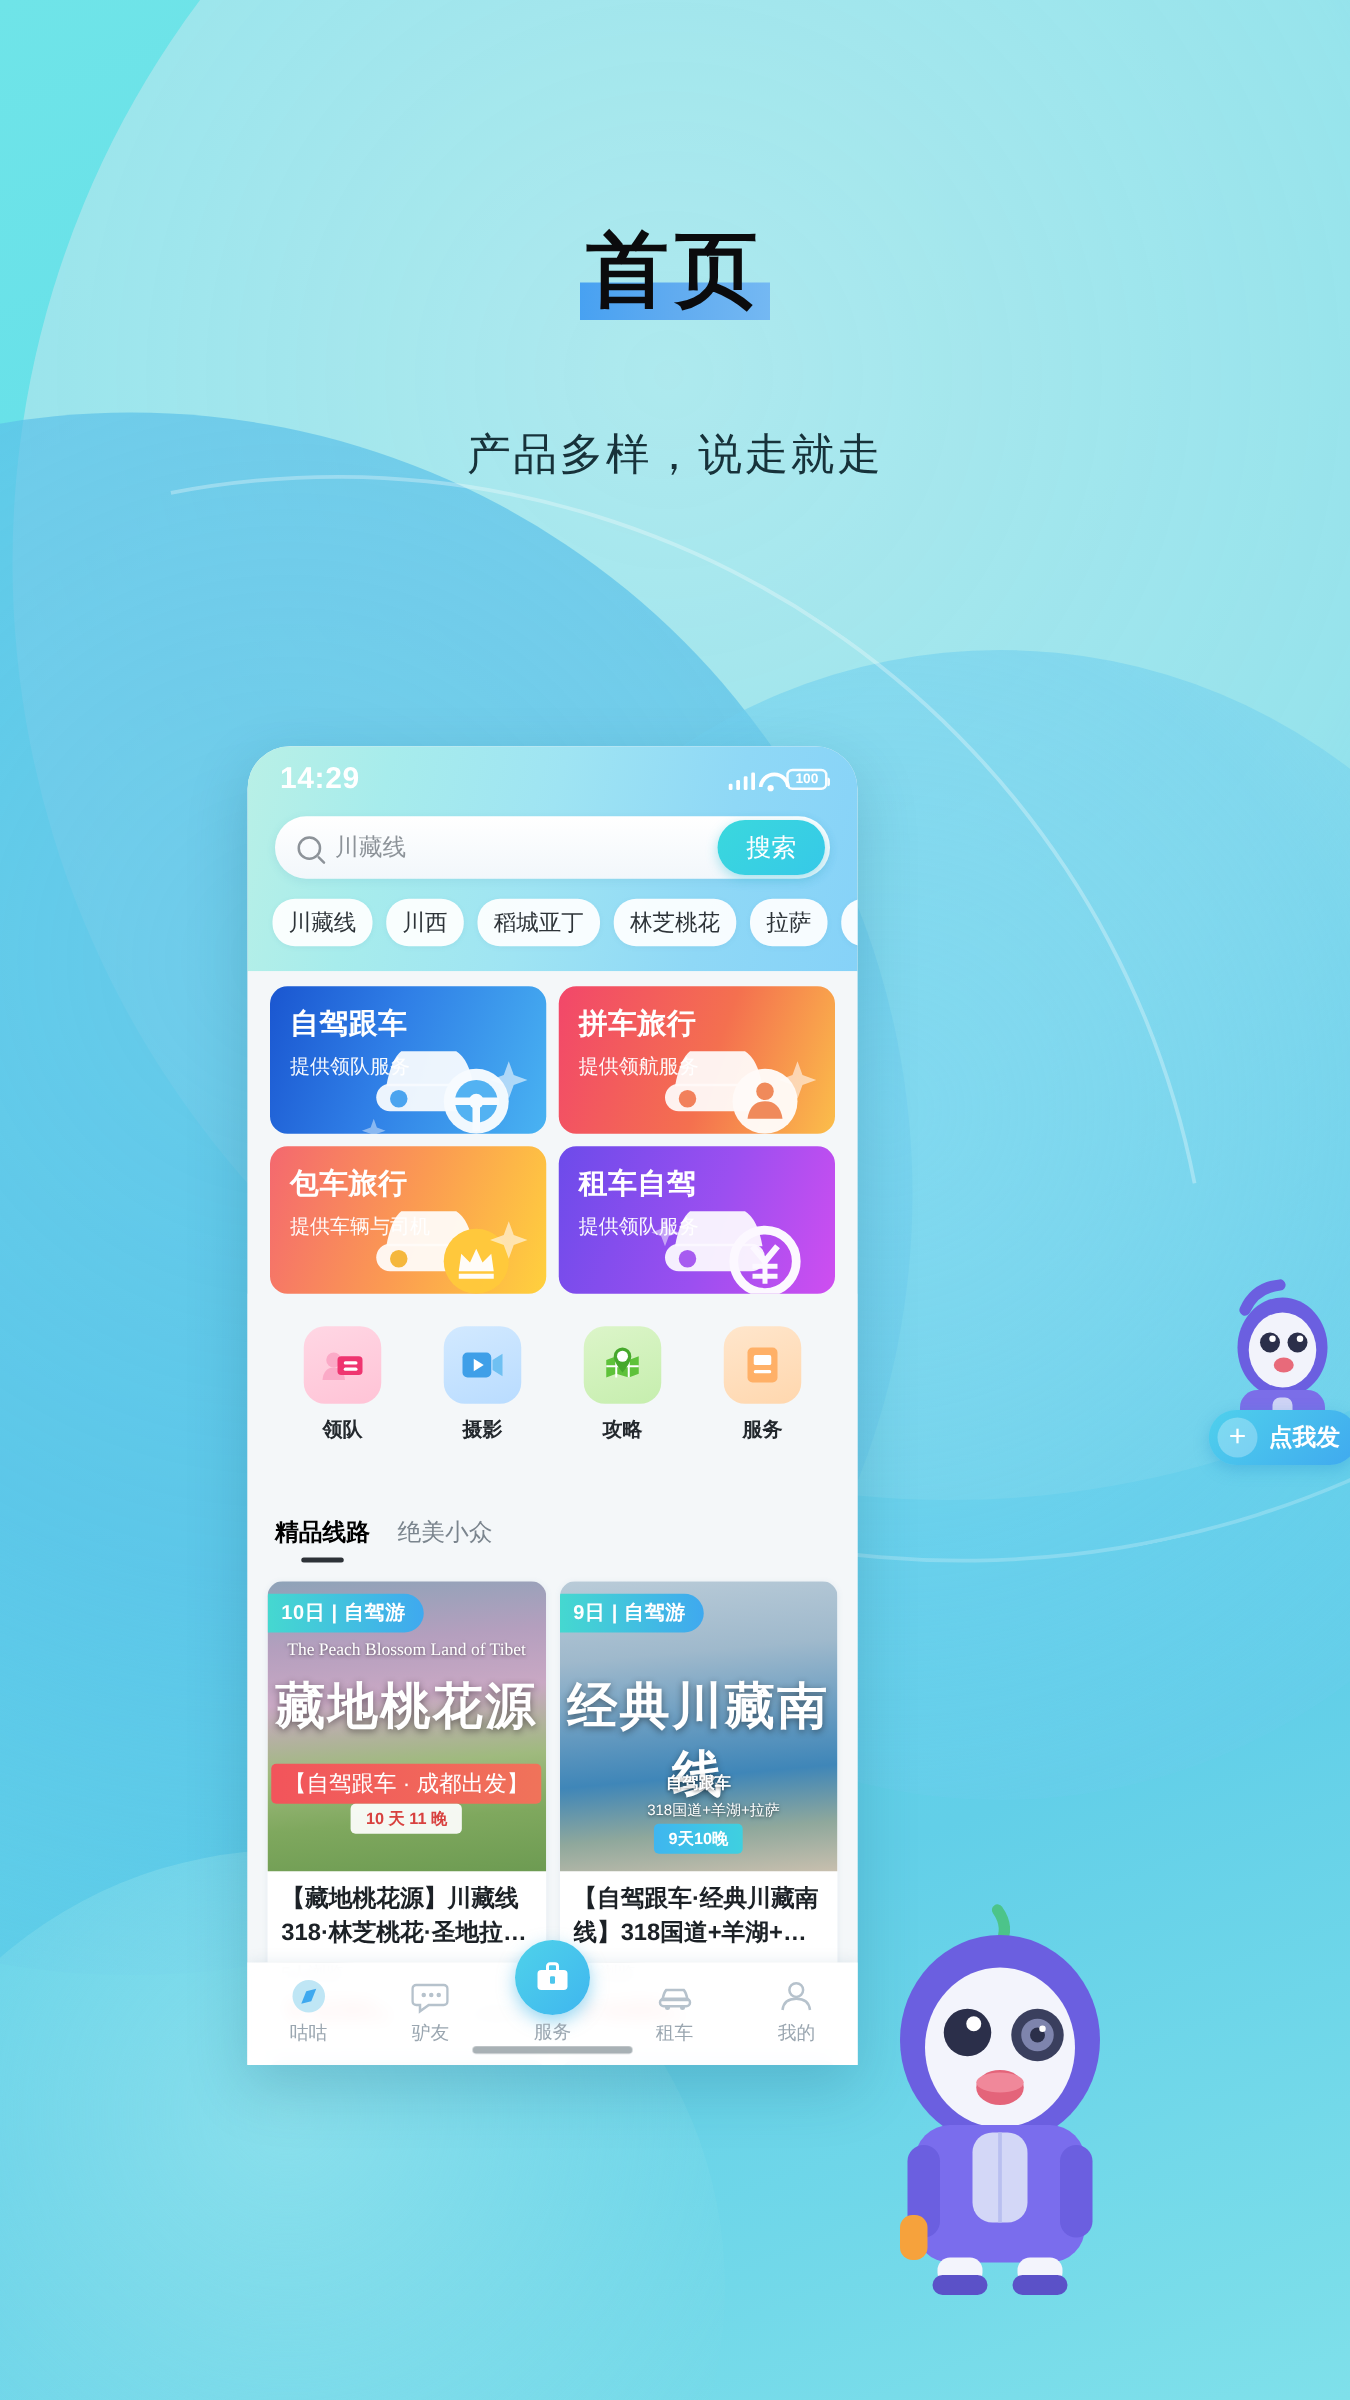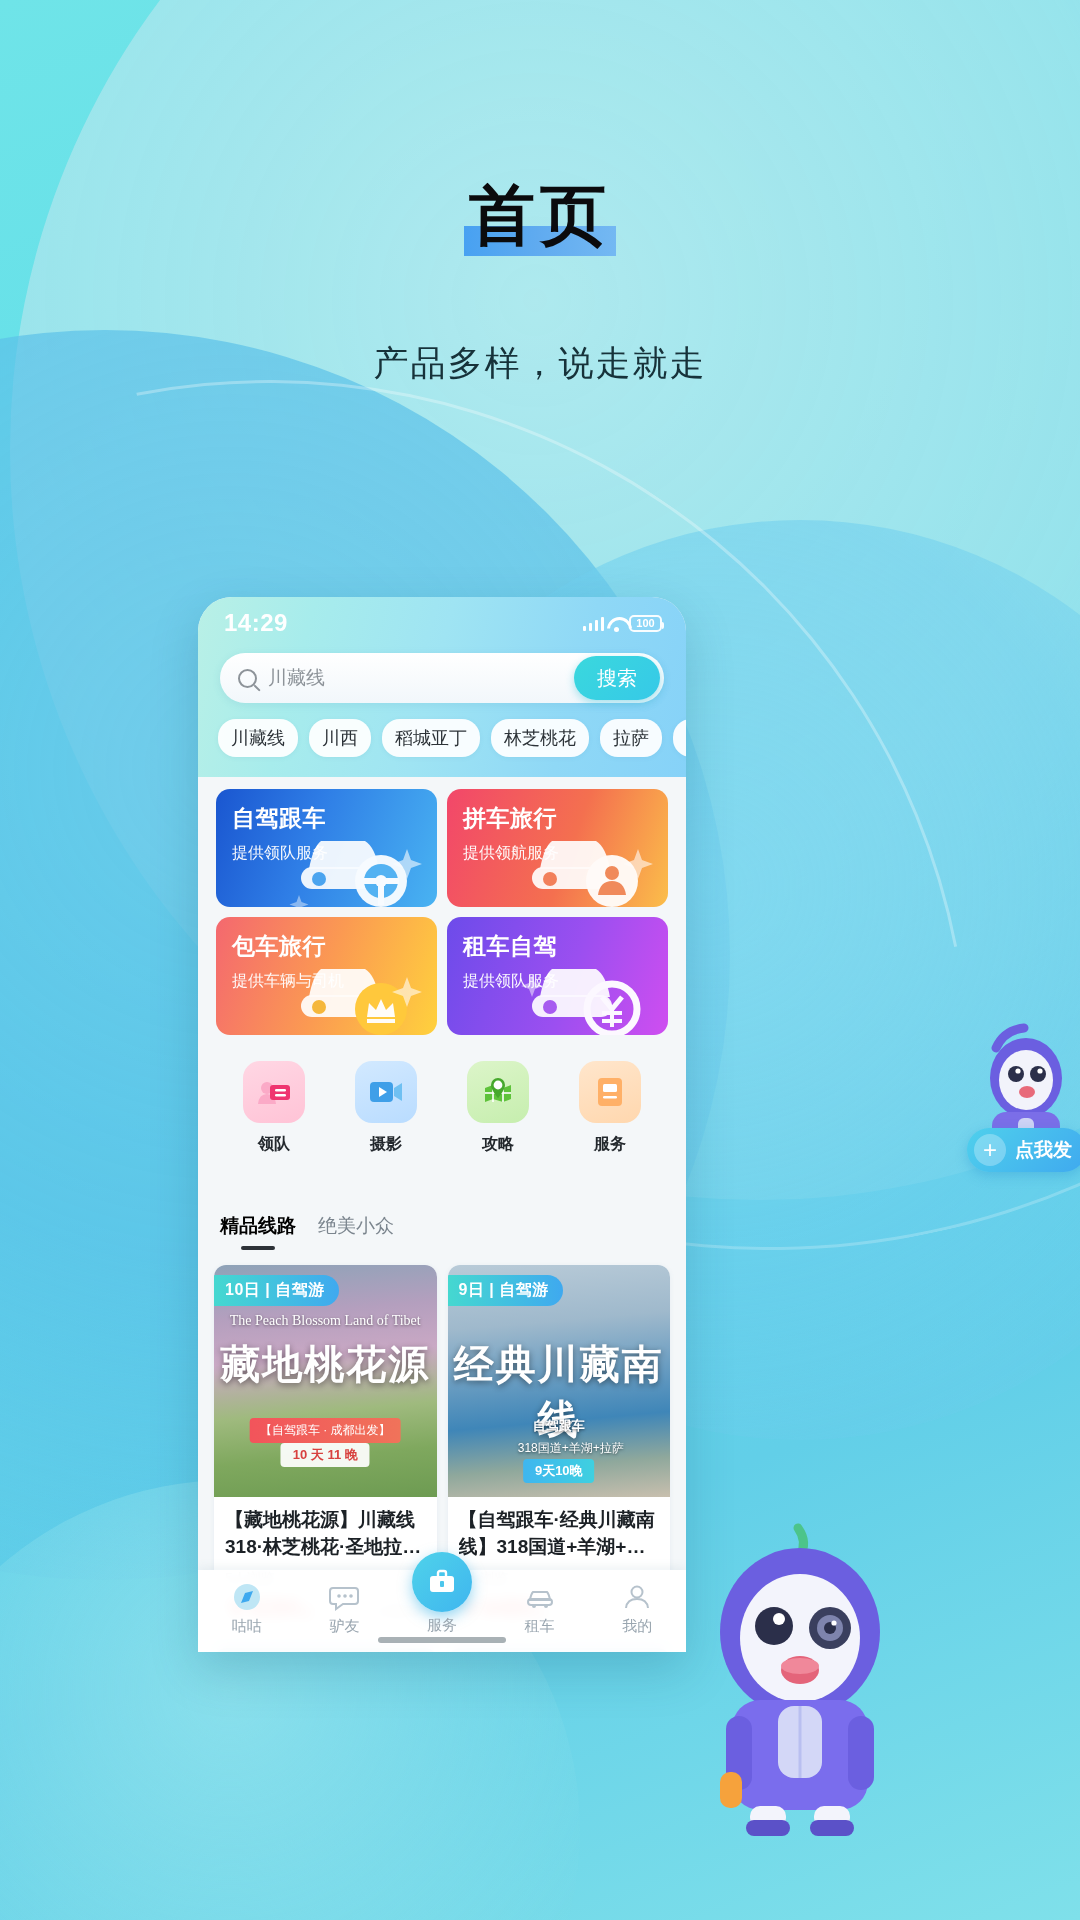--- a/index.html
+++ b/index.html
@@ -81,21 +81,21 @@
   }
   .phone-top {
     background: linear-gradient(105deg, #b9f0e6 0%, #a7ecec 22%, #9fe4f3 48%, #8fd8f6 75%, #86d2f8 100%);
     padding: 0 0 20px 0;
   }
   .statusbar {
     height: 46px; display: flex; align-items: center; justify-content: space-between;
     padding: 6px 24px 0 26px; color: #ffffff;
   }
   .sb-time { font-size: 24px; font-weight: bold; letter-spacing: .5px; }
-  .sb-right { display: flex; align-items: center; gap: 3px; }
+  .sb-right { display: flex; align-items: flex-end; gap: 3px; }
   .sig { display: flex; align-items: flex-end; gap: 2.5px; height: 16px; }
   .sig i { width: 3.5px; background: #fff; border-radius: 1px; display: block; }
   .sig i:nth-child(1){height:5px} .sig i:nth-child(2){height:8px}
   .sig i:nth-child(3){height:11px} .sig i:nth-child(4){height:14px}
   .wifi { width: 19px; height: 15px; position: relative; }
   .wifi::before {
     content:''; position:absolute; left:0; top:1px; width:19px; height:19px;
     border:3px solid #fff; border-radius:50%;
     clip-path: polygon(0 0, 100% 0, 100% 48%, 0 48%);
   }
@@ -196,21 +196,21 @@
     text-shadow: 0 1px 3px rgba(0,0,0,.5);
   }
   .r-cn {
     position:absolute; top: 72px; left:0; right:0; text-align:center;
     font-size: 40px; font-weight: bold; color:#ffffff; letter-spacing:2px;
     text-shadow: 0 2px 6px rgba(0,0,0,.45);
   }
   .r-sub1 {
     position:absolute; left:50%; transform:translateX(-50%); bottom: 54px;
     background: linear-gradient(90deg,#f2545b,#f0735a);
-    color:#fff; font-size: 12px; padding: 4px 10px; border-radius: 4px; white-space:nowrap;
+    color:#fff; font-size: 18px; padding: 4px 10px; border-radius: 4px; white-space:nowrap;
   }
   .r-sub2 {
     position:absolute; left:50%; transform:translateX(-50%); bottom: 30px;
     background: rgba(255,255,255,.92); color:#d8413f; font-size: 13px;
     padding: 3px 12px; border-radius: 4px; white-space:nowrap; font-weight:bold;
   }
   .r-sub1b {
     position:absolute; left:50%; transform:translateX(-50%); bottom: 62px;
     color:#fff; font-size: 13px; white-space:nowrap; font-weight:bold;
     text-shadow:0 1px 3px rgba(0,0,0,.6);

